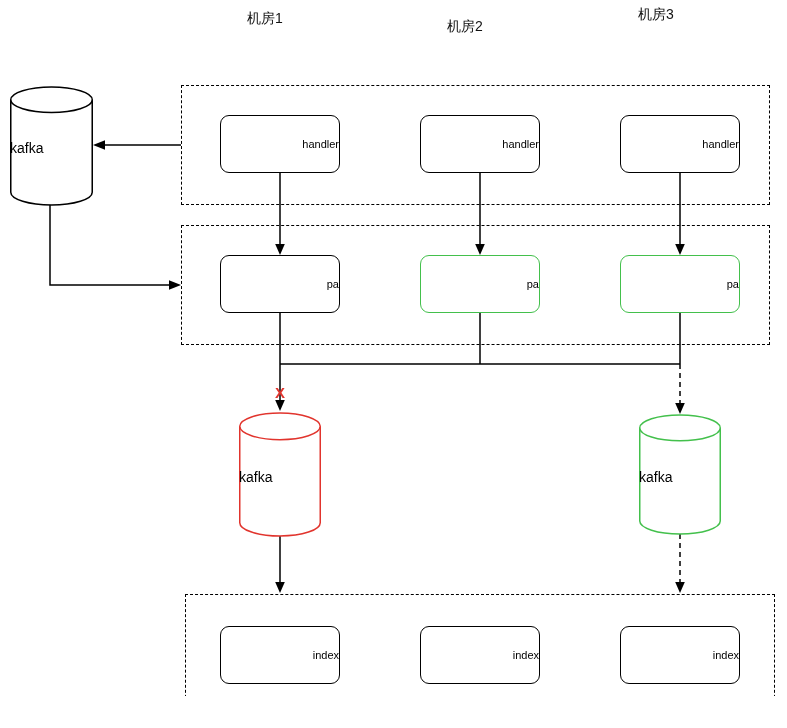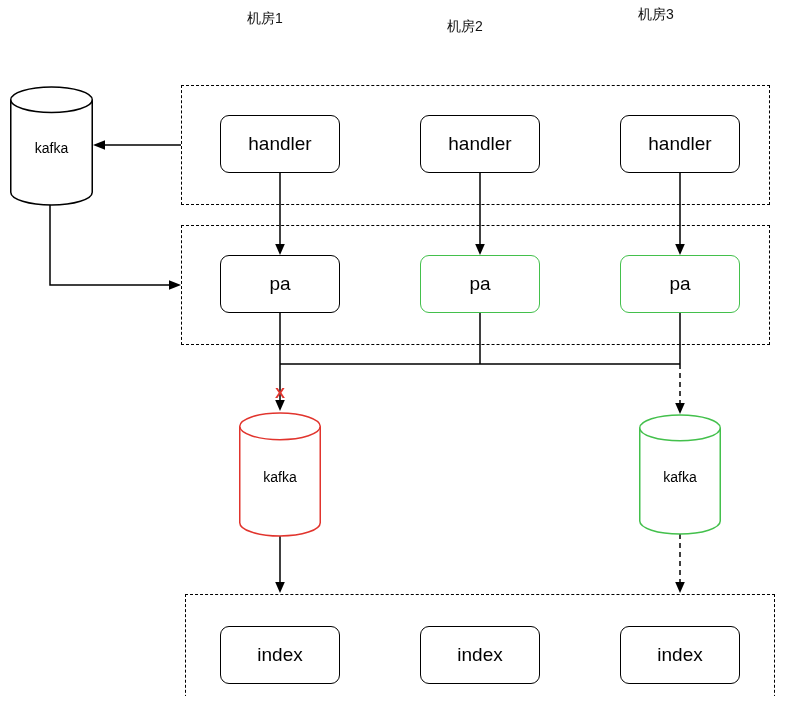--- a/index.html
+++ b/index.html
@@ -15,32 +15,32 @@
     position:absolute;border:1px dashed #000;background:transparent;z-index:1;
     box-sizing:border-box;
   }
   .edges{position:absolute;left:0;top:0;z-index:2;pointer-events:none;}
   .edges path{fill:none;stroke:#000;stroke-width:1.5;}
   .edges path.dashed{stroke-dasharray:5 4;}
   .edges polygon{fill:#000;stroke:none;}
   .node{
     position:absolute;width:120px;height:58px;box-sizing:border-box;
     border:1.5px solid #000;border-radius:9px;background:#fff;
-    display:flex;align-items:center;justify-content:center;
-    font-size:19px;z-index:3;
+    display:flex;align-items:center;justify-content:flex-end;
+    font-size:11px;z-index:3;
   }
   .node.green{border-color:#43c04c;}
   .cyl{position:absolute;z-index:3;}
   .cyl svg{position:absolute;left:0;top:0;width:100%;height:100%;overflow:visible;}
   .cyl path,.cyl ellipse{fill:#ffffff;stroke:#000;stroke-width:1.5;}
   .cyl.red path,.cyl.red ellipse{stroke:#e1342d;}
   .cyl.green path,.cyl.green ellipse{stroke:#43c04c;}
   .cyl-label{
     position:absolute;left:0;right:0;top:52%;transform:translateY(-50%);
-    text-align:center;font-size:14px;color:#000;
+    font-size:14px;color:#000;
   }
   .x-marker{
     position:absolute;left:271px;top:385px;width:18px;text-align:center;
     color:#e1342d;font-size:15px;font-weight:bold;z-index:4;line-height:1;
   }
   .watermark{
     position:absolute;left:615px;top:686px;font-size:17px;color:#c8c8c8;
     z-index:5;letter-spacing:0.5px;
   }
 </style>

